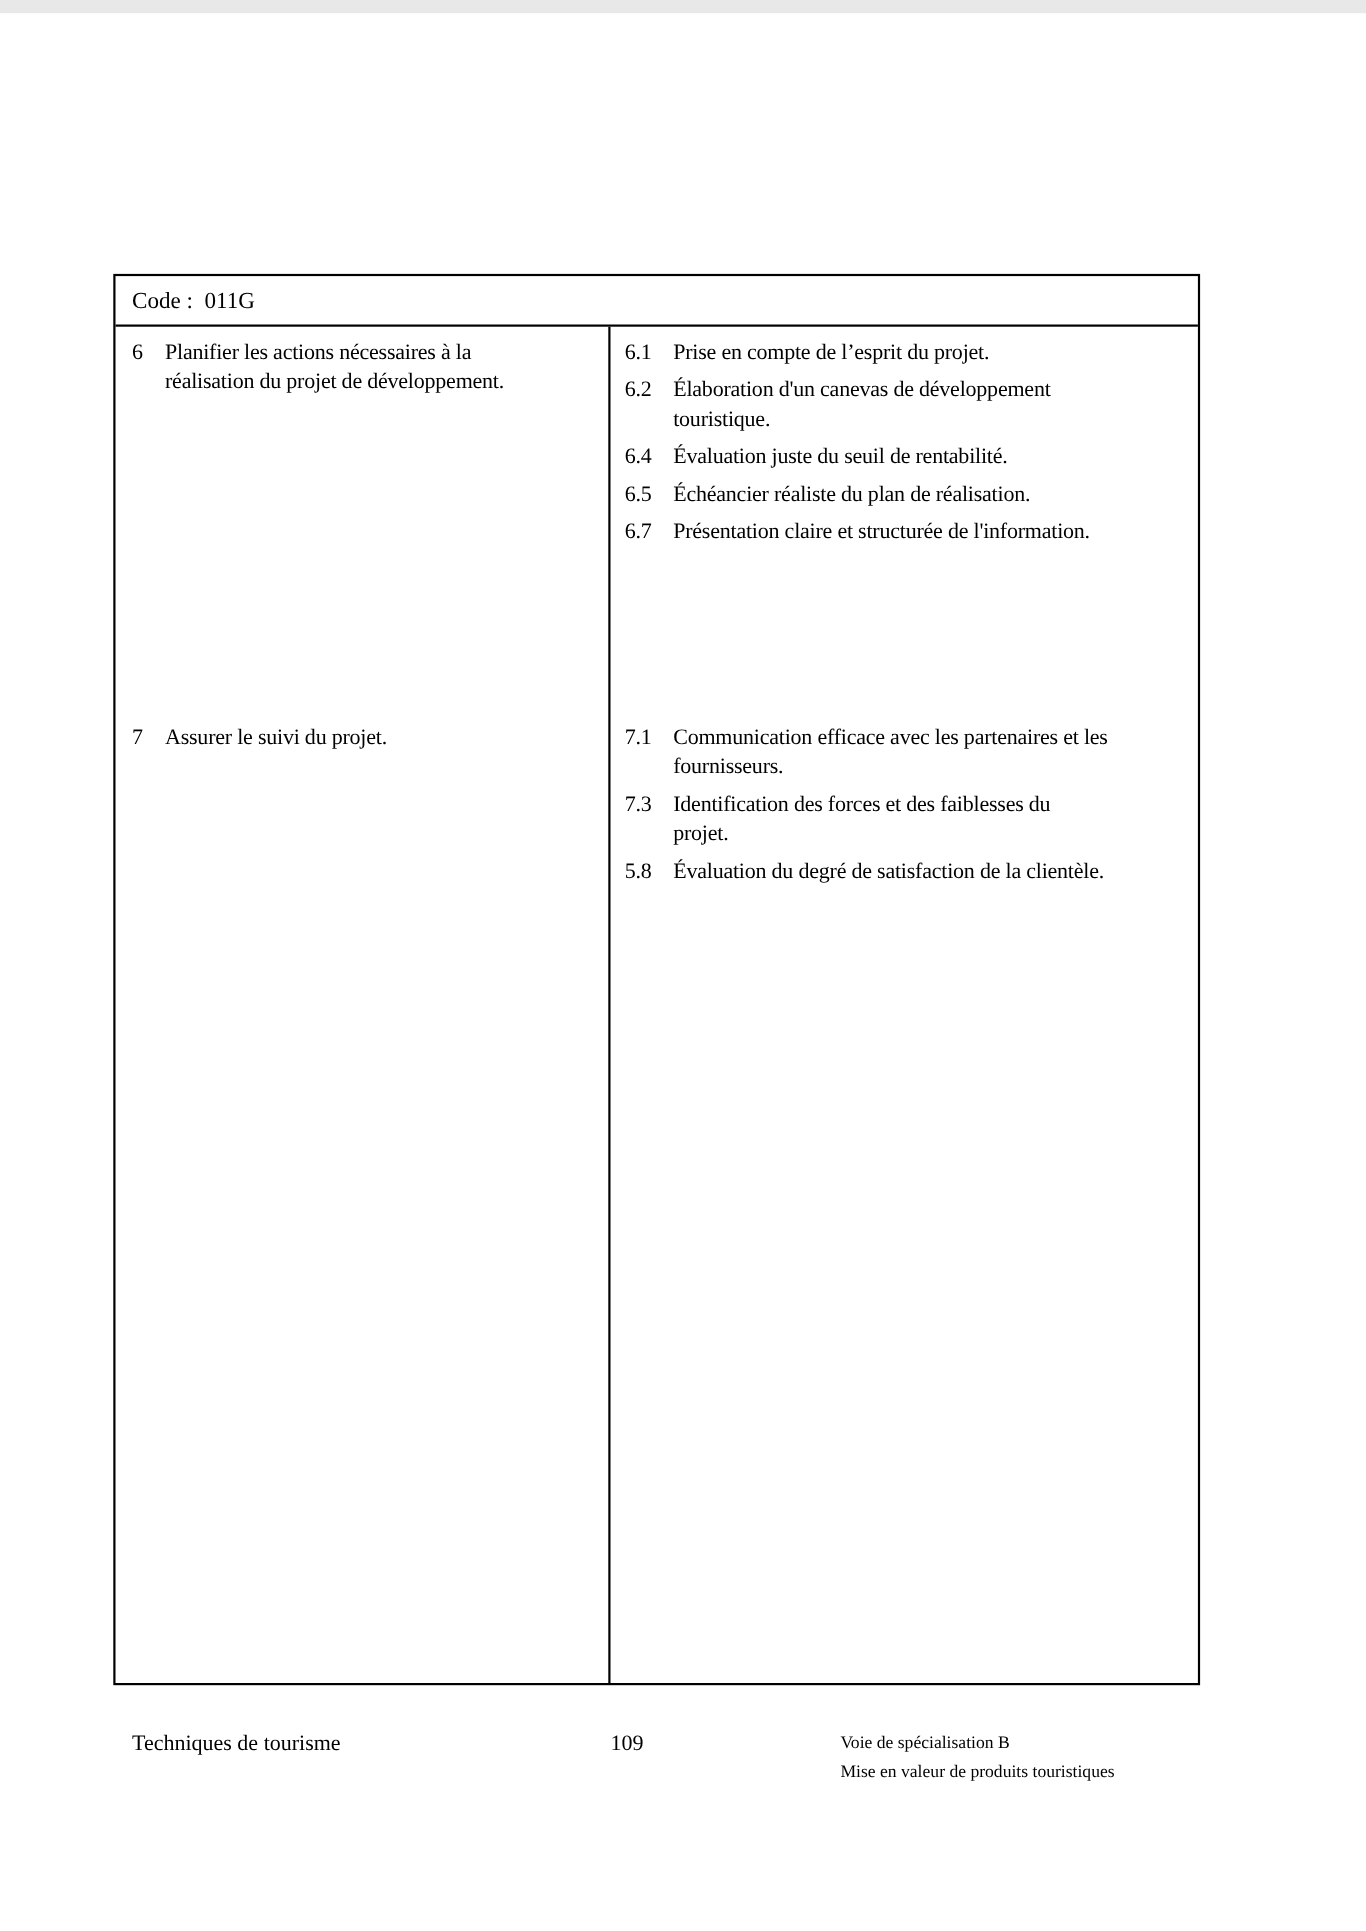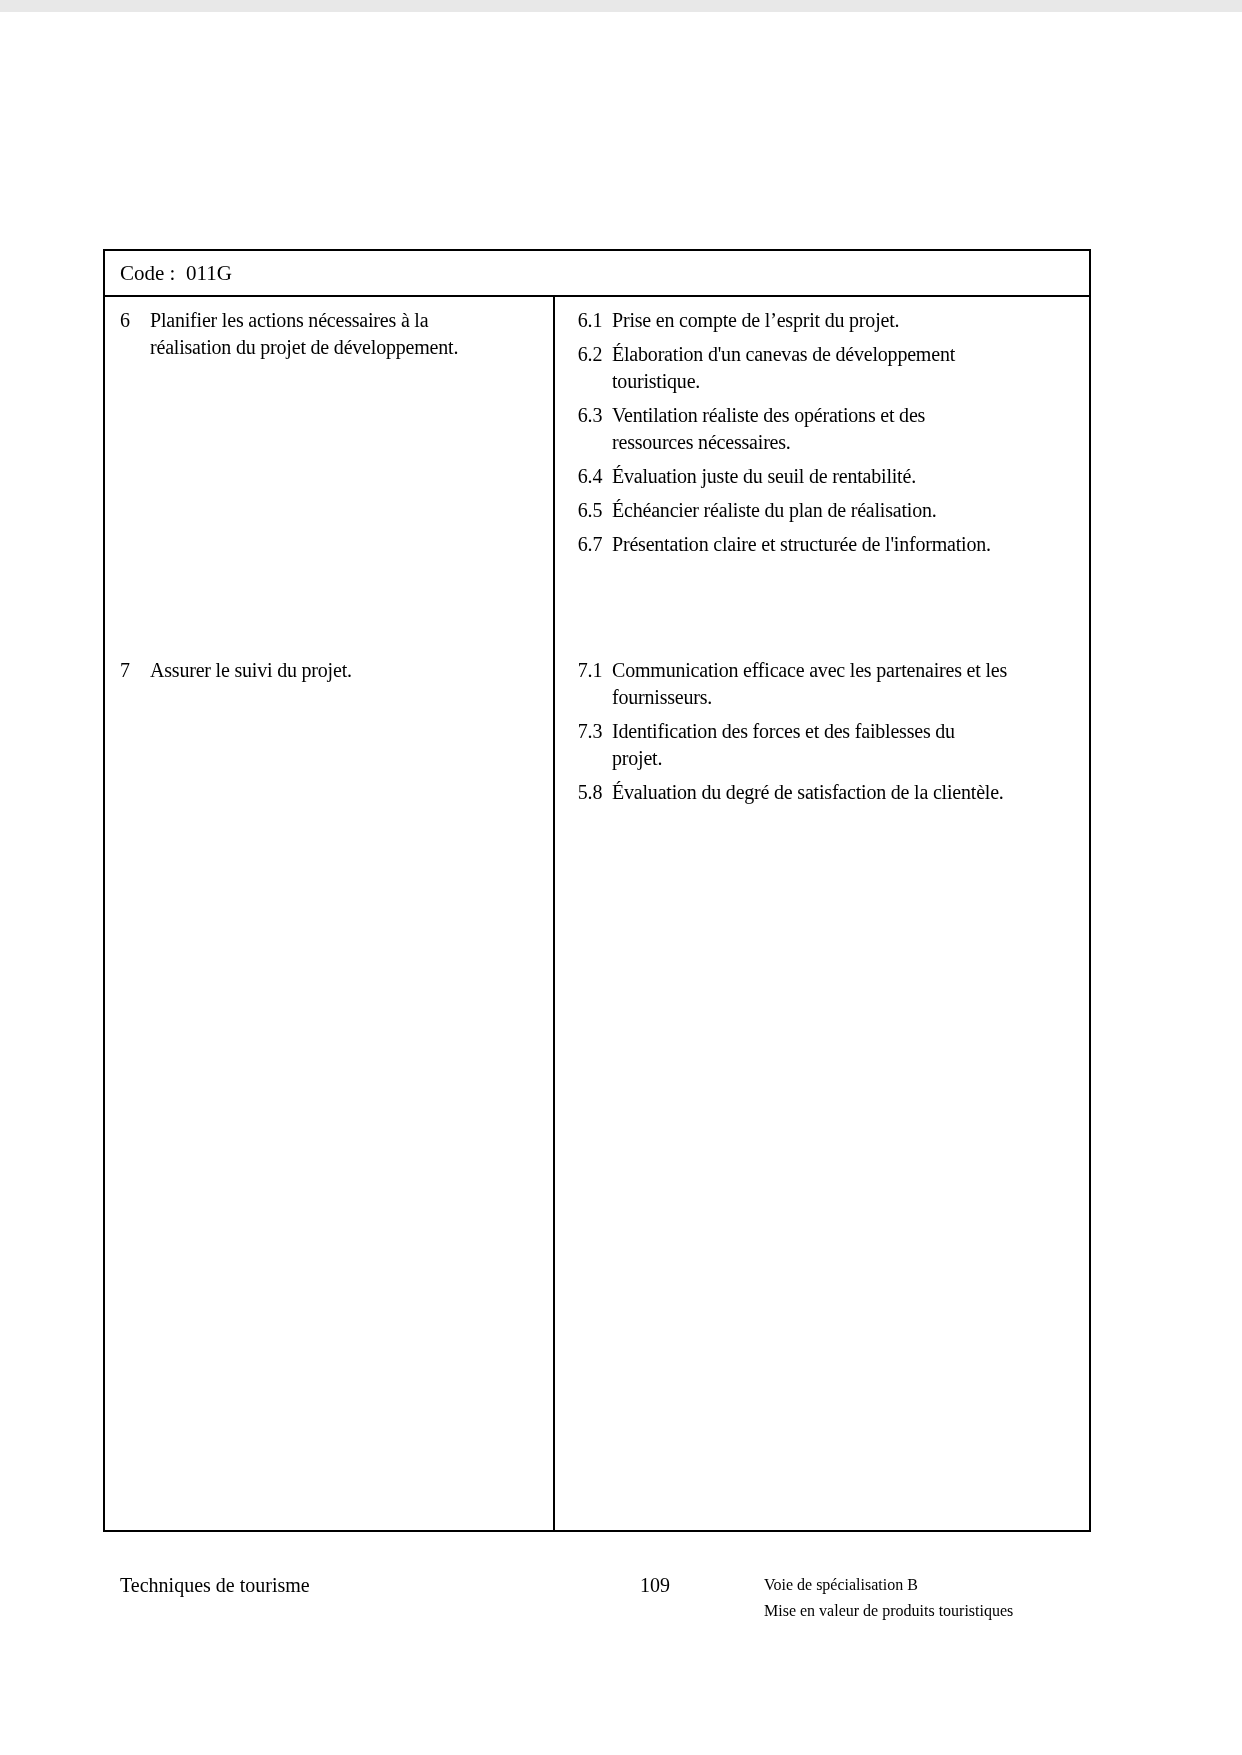--- a/index.html
+++ b/index.html
@@ -55,36 +55,36 @@
   .cell-right .group { padding-left: 13px; padding-right: 8px; }
 
   .item {
     display: flex;
     margin-bottom: 7px;
     font-size: 20px;
     line-height: 27px;
     letter-spacing: -0.2px;
   }
   .cell-left .num { flex: 0 0 30px; }
-  .cell-right .num { flex: 0 0 44px; text-align: center; }
+  .cell-right .num { flex: 0 0 44px; }
   .txt { flex: 1 1 auto; white-space: pre-line; }
 
   .footer-left {
     position: absolute;
     left: 120px;
     top: 1560px;
     font-size: 20px;
     line-height: 26px;
   }
   .footer-page {
     position: absolute;
     left: 470px;
     top: 1560px;
     width: 200px;
-    text-align: right;
+    text-align: center;
     font-size: 20px;
     line-height: 26px;
   }
   .footer-right {
     position: absolute;
     left: 764px;
     top: 1560px;
     font-size: 16px;
     line-height: 26px;
   }
@@ -127,25 +127,20 @@
           <div class="item">
             <span class="num">6.1</span>
             <span class="txt">Prise en compte de l’esprit du projet.</span>
           </div>
           <div class="item">
             <span class="num">6.2</span>
             <span class="txt">Élaboration d'un canevas de développement
 touristique.</span>
           </div>
           <div class="item">
-            <span class="num">6.3</span>
-            <span class="txt">Ventilation réaliste des opérations et des
-ressources nécessaires.</span>
-          </div>
-          <div class="item">
             <span class="num">6.4</span>
             <span class="txt">Évaluation juste du seuil de rentabilité.</span>
           </div>
           <div class="item">
             <span class="num">6.5</span>
             <span class="txt">Échéancier réaliste du plan de réalisation.</span>
           </div>
           <div class="item">
             <span class="num">6.7</span>
             <span class="txt">Présentation claire et structurée de l'information.</span>

